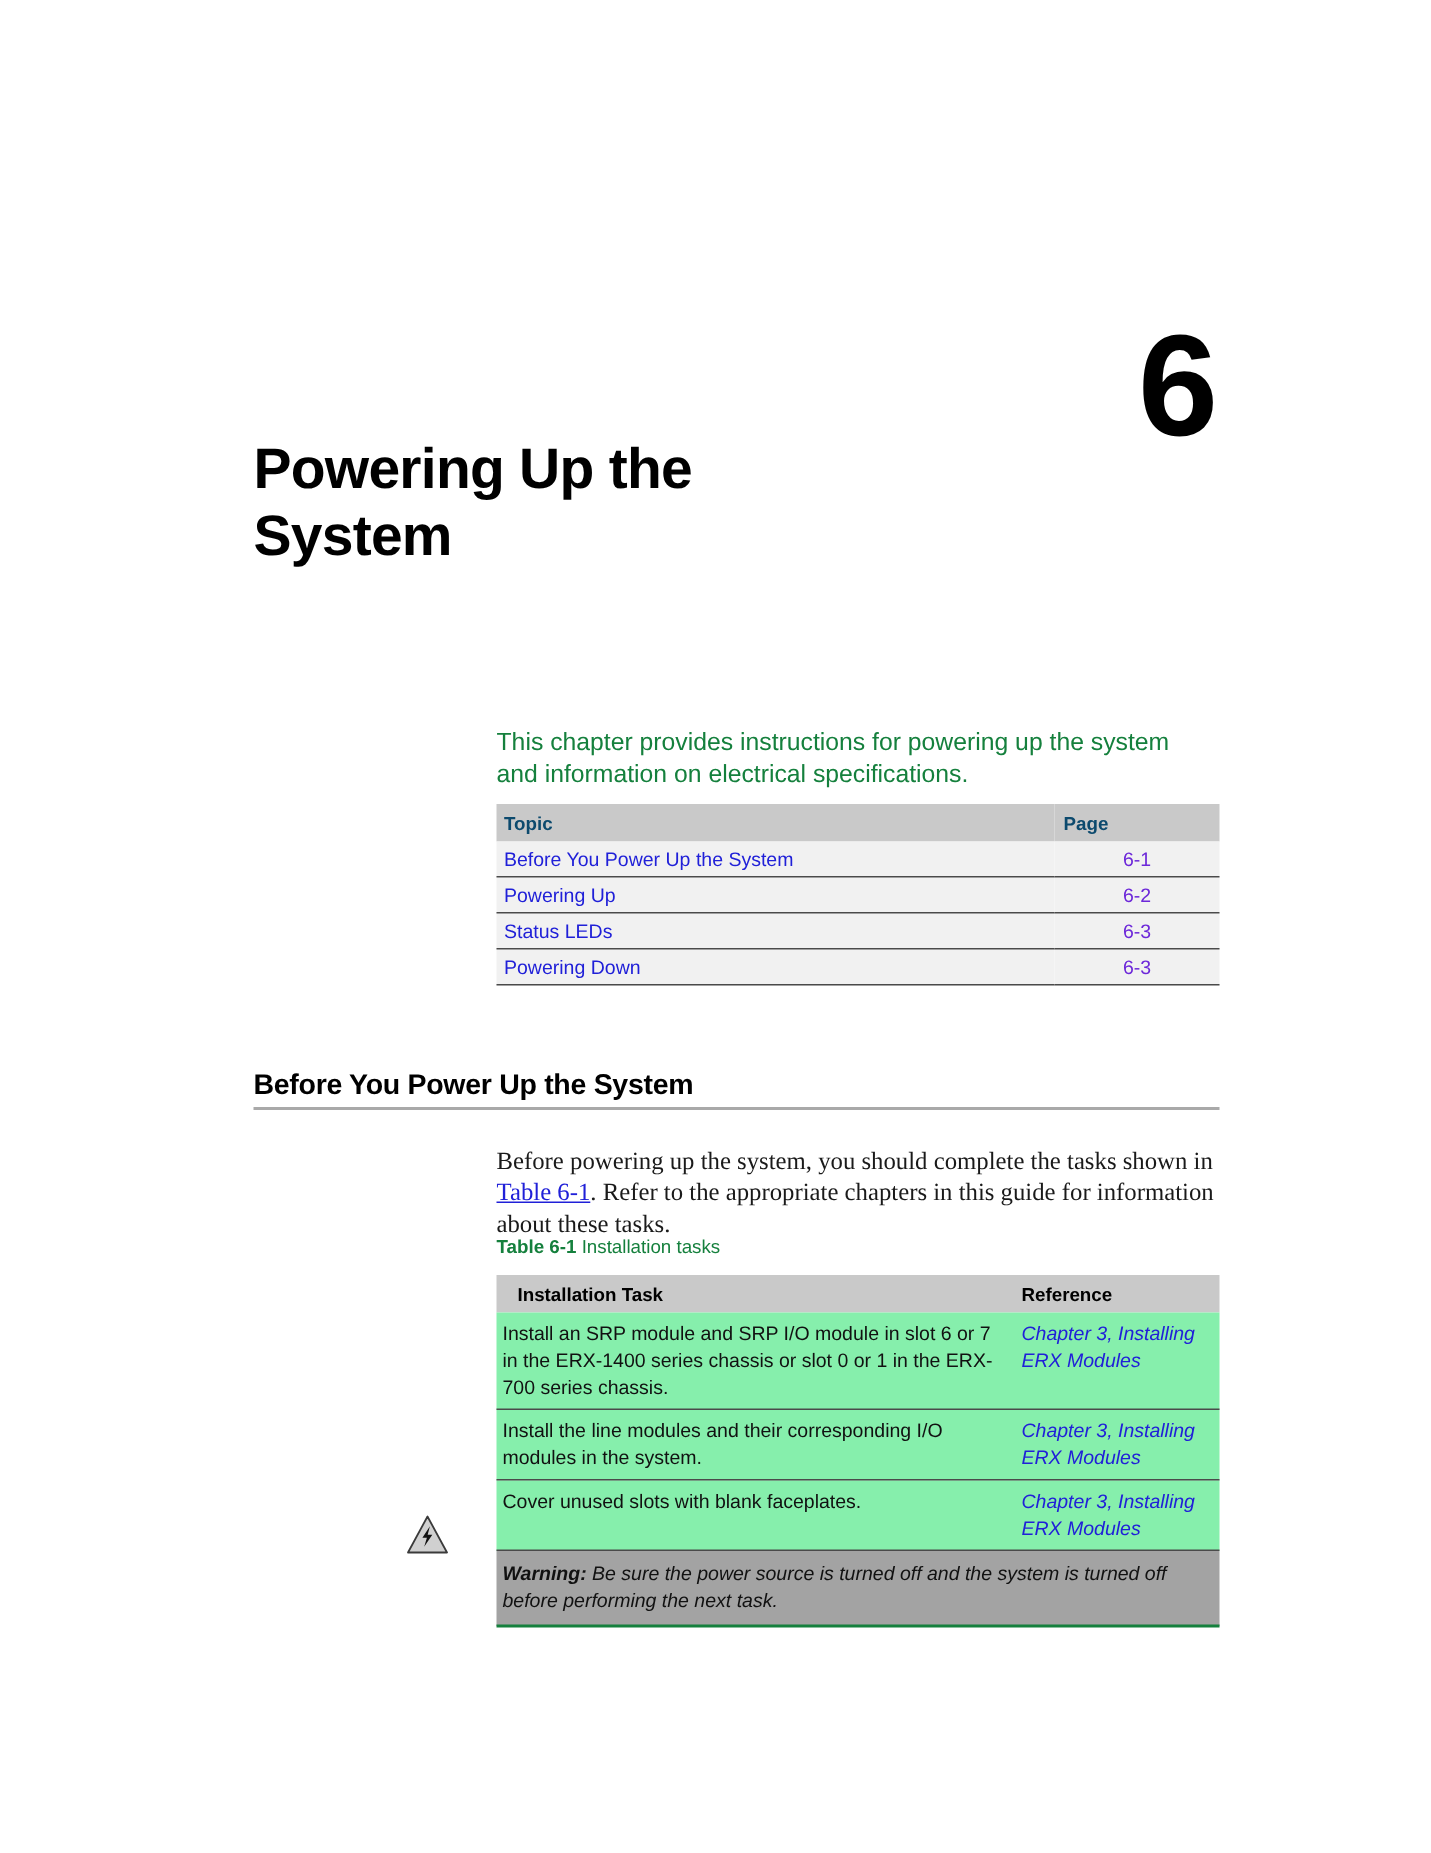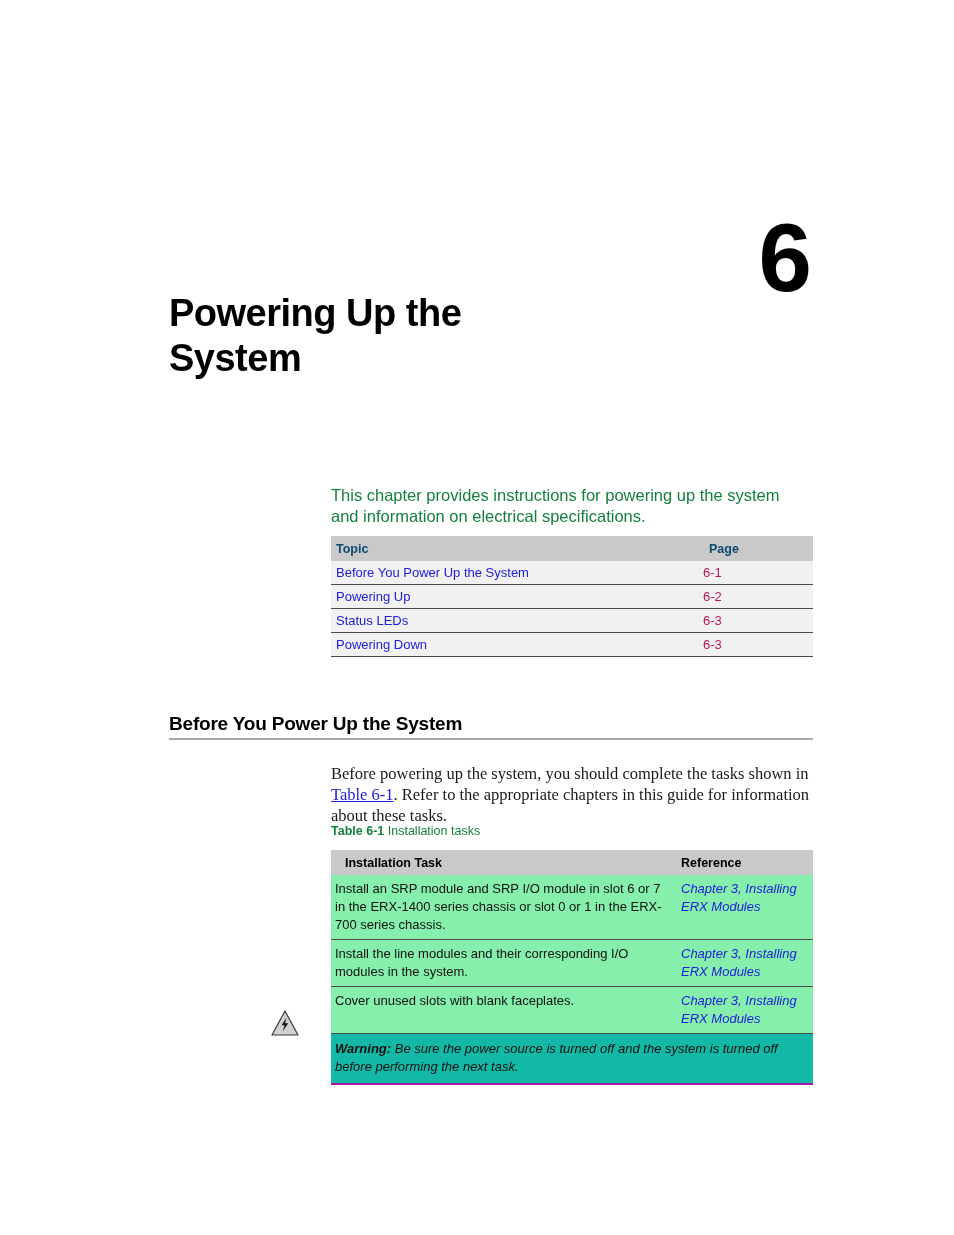--- a/index.html
+++ b/index.html
@@ -93,21 +93,22 @@
   }
   #topics-table tbody td {
     height: 23px;
     font-size: 13px;
   }
   #topics-table tbody td.cell-topic {
     padding-left: 5px;
     color: #2020d8;
   }
   #topics-table tbody td.cell-page {
-    color: #be185d;
+    color: #6d28d9;
+    text-align: center;
     width: 110px;
   }
   .col-w-page { width: 110px; }
 
   
   #section-heading-wrap {
     position: absolute;
     left: 169px;
     top: 713px;
     width: 644px;
@@ -200,22 +201,22 @@
     padding-right: 8px;
     color: #111111;
   }
   #tasks-table td.td-ref {
     padding-left: 5px;
     width: 132px;
     color: #2020d8;
     font-style: italic;
   }
   #tasks-table tr.warning-row {
-    background: #14b8a6;
-    border-bottom: 2px solid #a21caf;
+    background: #a3a3a3;
+    border-bottom: 2px solid #15803d;
   }
   #tasks-table tr.warning-row td {
     font-size: 13px;
     line-height: 18px;
     padding: 6px 6px 7px 4px;
     font-style: italic;
     color: #111111;
   }
   #tasks-table tr.warning-row .warning-label {
     font-weight: bold;

